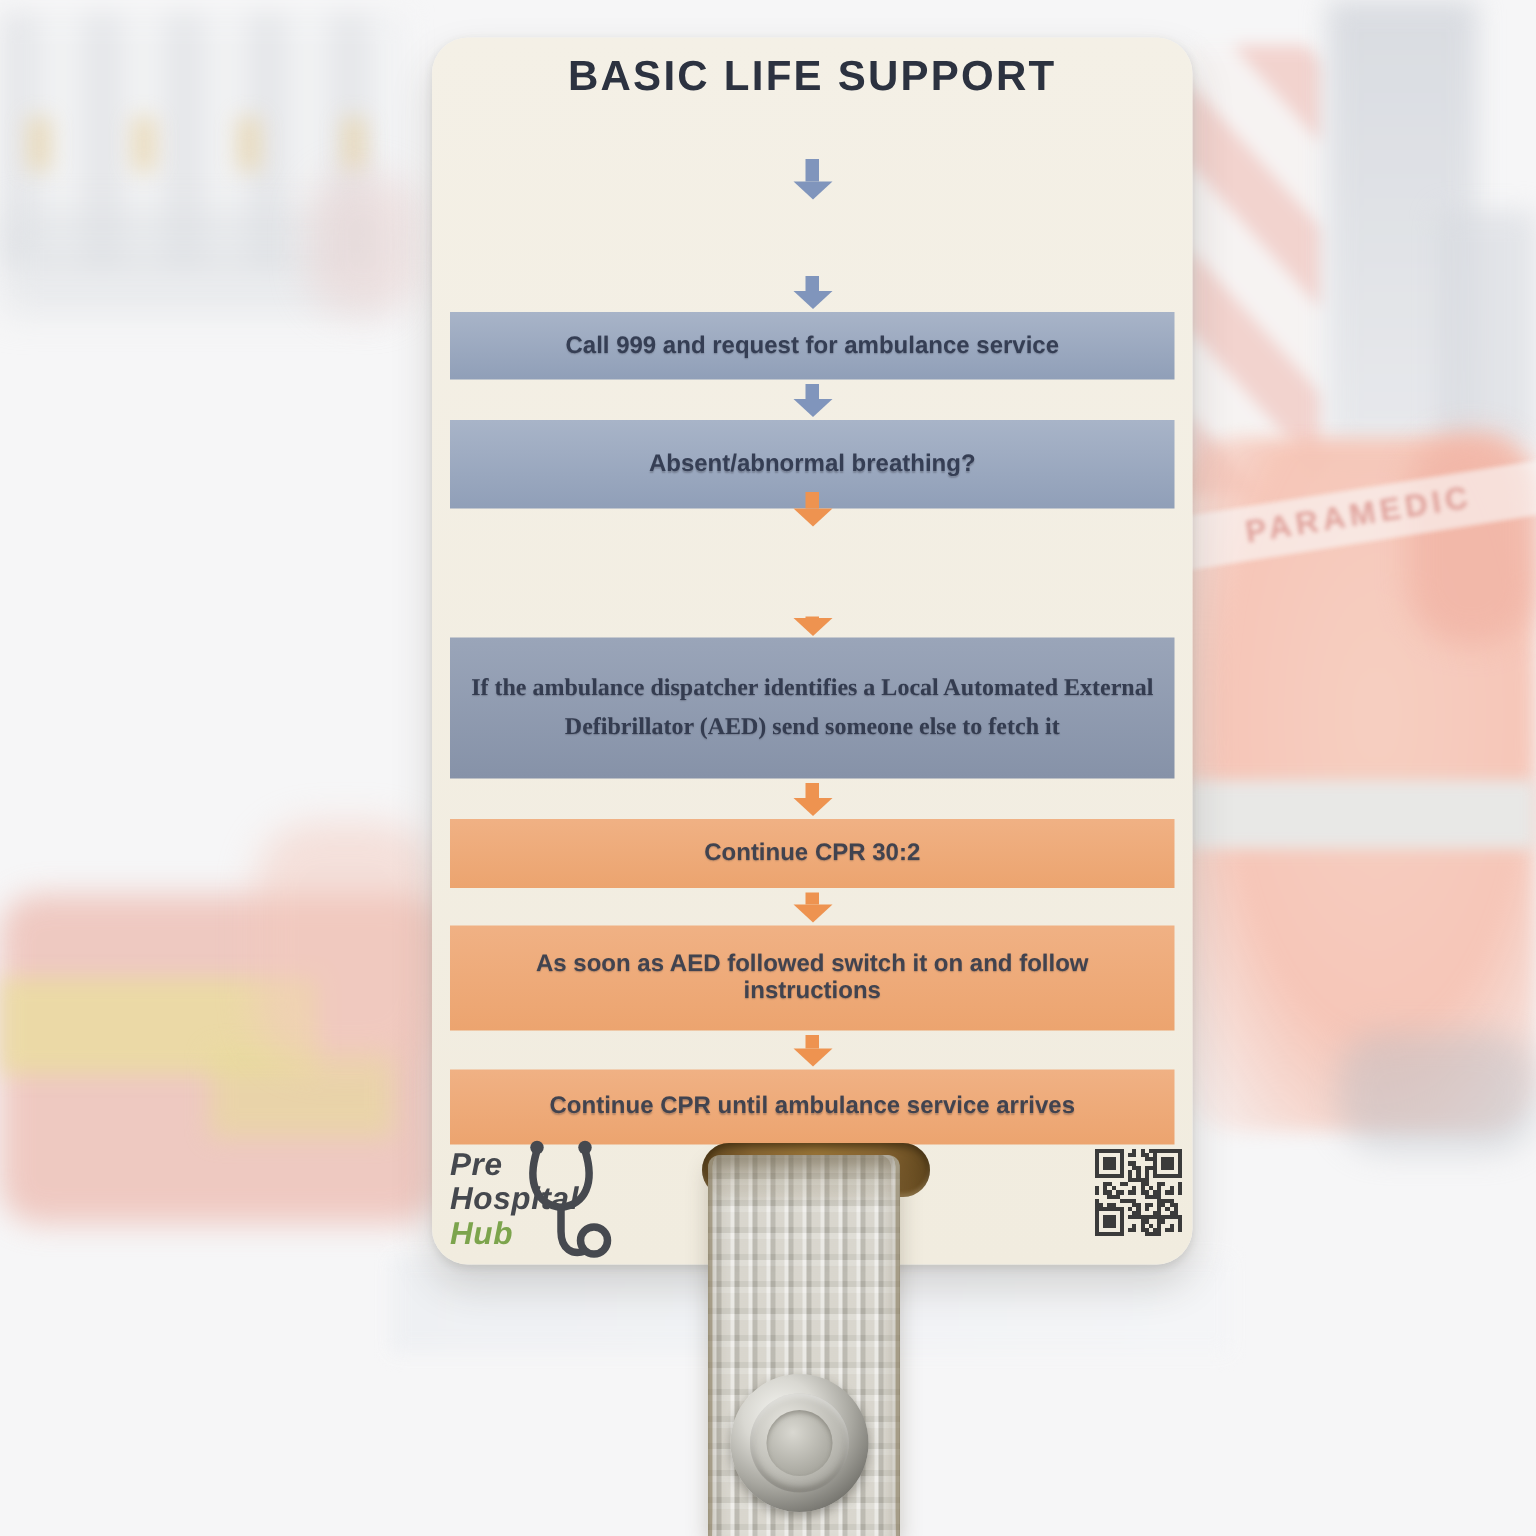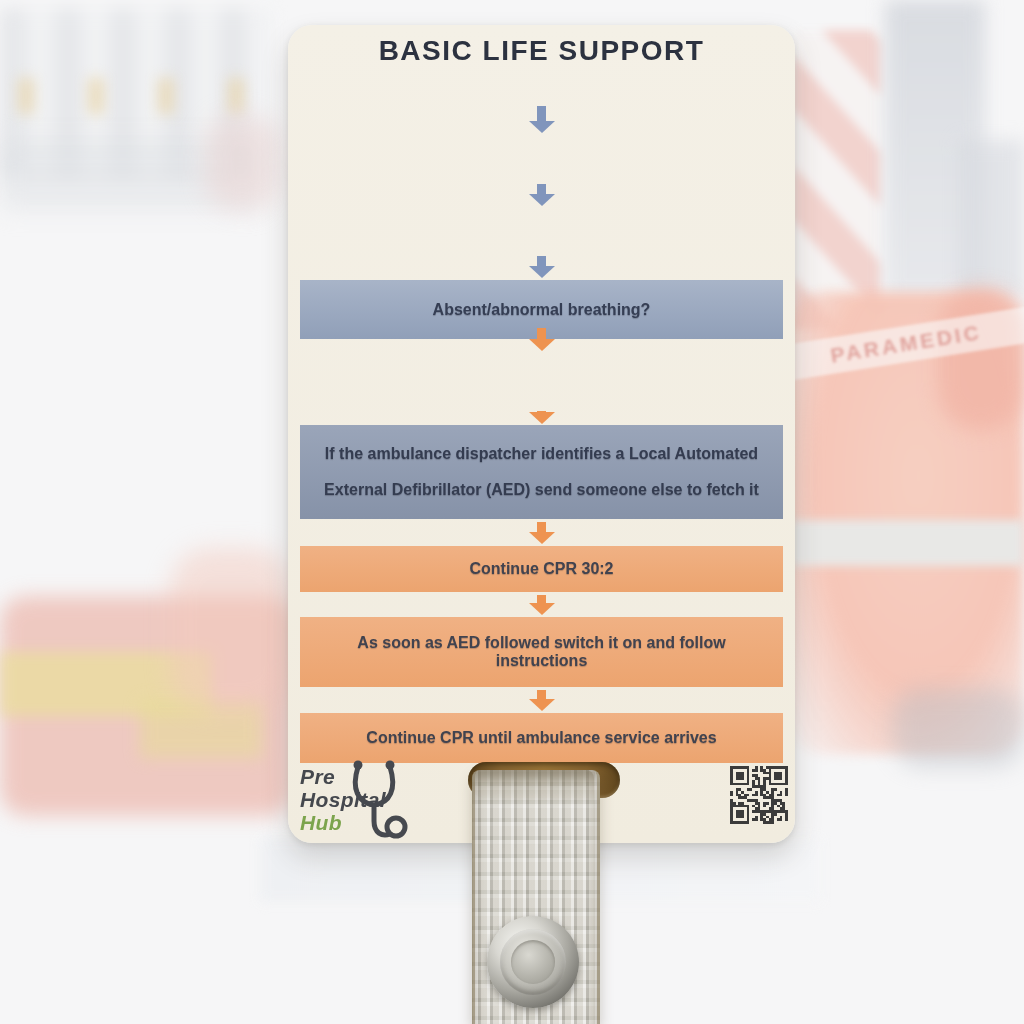--- a/index.html
+++ b/index.html
@@ -46,21 +46,21 @@
     background:linear-gradient(180deg,#f4f0e6,#f1ecdf);
     border-radius:24px;
     box-shadow:0 14px 28px rgba(60,55,45,.18),0 2px 6px rgba(60,55,45,.12);}
   .card-title{position:absolute;left:0;top:10px;width:100%;text-align:center;
     font-size:28px;font-weight:700;letter-spacing:1.5px;color:#2c3240;}
   .step{position:absolute;left:12px;width:483px;display:flex;align-items:center;justify-content:center;
     text-align:center;font-weight:700;font-size:16px;padding:0 20px;box-sizing:border-box;
     text-shadow:0 1px 1px rgba(40,40,50,.28);}
   .v-navy{background:linear-gradient(180deg,#36457f,#2b3a72);color:#f3f4f8;font-size:17px;letter-spacing:.6px;}
   .v-slate{background:linear-gradient(180deg,#a8b4c8,#909fb8);color:#353e54;}
-  .v-slate2{background:linear-gradient(180deg,#9aa5b9,#8692a8);color:#343c50;line-height:36px;padding:0 10px;}
+  .v-slate2{background:linear-gradient(180deg,#9aa5b9,#8692a8);color:#343c50;line-height:26px;padding:0 10px;font-family:Liberation Serif, serif;}
   .v-orange{background:linear-gradient(180deg,#f0b184,#eca46f);color:#41434f;}
   .s1{top:36px;height:42px;} .s2{top:111px;height:45px;} .s3{top:183px;height:45px;}
   .s4{top:255px;height:59px;} .s5{top:328px;height:55px;} .s6{top:400px;height:94px;}
   .s7{top:521px;height:46px;} .s8{top:592px;height:70px;} .s9{top:688px;height:50px;}
 
   .arrow{position:absolute;left:50%;transform:translateX(-50%);width:26px;}
   .a1{top:81px;height:27px;} .a2{top:159px;height:22px;} .a3{top:231px;height:22px;}
   .a4{top:303px;height:23px;} .a5{top:386px;height:13px;} .a6{top:497px;height:22px;}
   .a7{top:570px;height:20px;} .a8{top:665px;height:21px;}
   .arrow .stem{width:9px;height:calc(100% - 12px);margin:0 auto;}
@@ -132,20 +132,21 @@
     <div class="card-title">BASIC LIFE SUPPORT</div>
 
     <div class="arrow blue a1">
         <div class="stem"></div>
         <div class="head"></div>
       </div>
     <div class="arrow blue a2">
         <div class="stem"></div>
         <div class="head"></div>
       </div>
+    <div class="step s3 v-slate">Call 999 and request for ambulance service</div>
     <div class="arrow blue a3">
         <div class="stem"></div>
         <div class="head"></div>
       </div>
     <div class="step s4 v-slate">Absent/abnormal breathing?</div>
     <div class="arrow orange a4">
         <div class="stem"></div>
         <div class="head"></div>
       </div>
     <div class="arrow orange a5">

